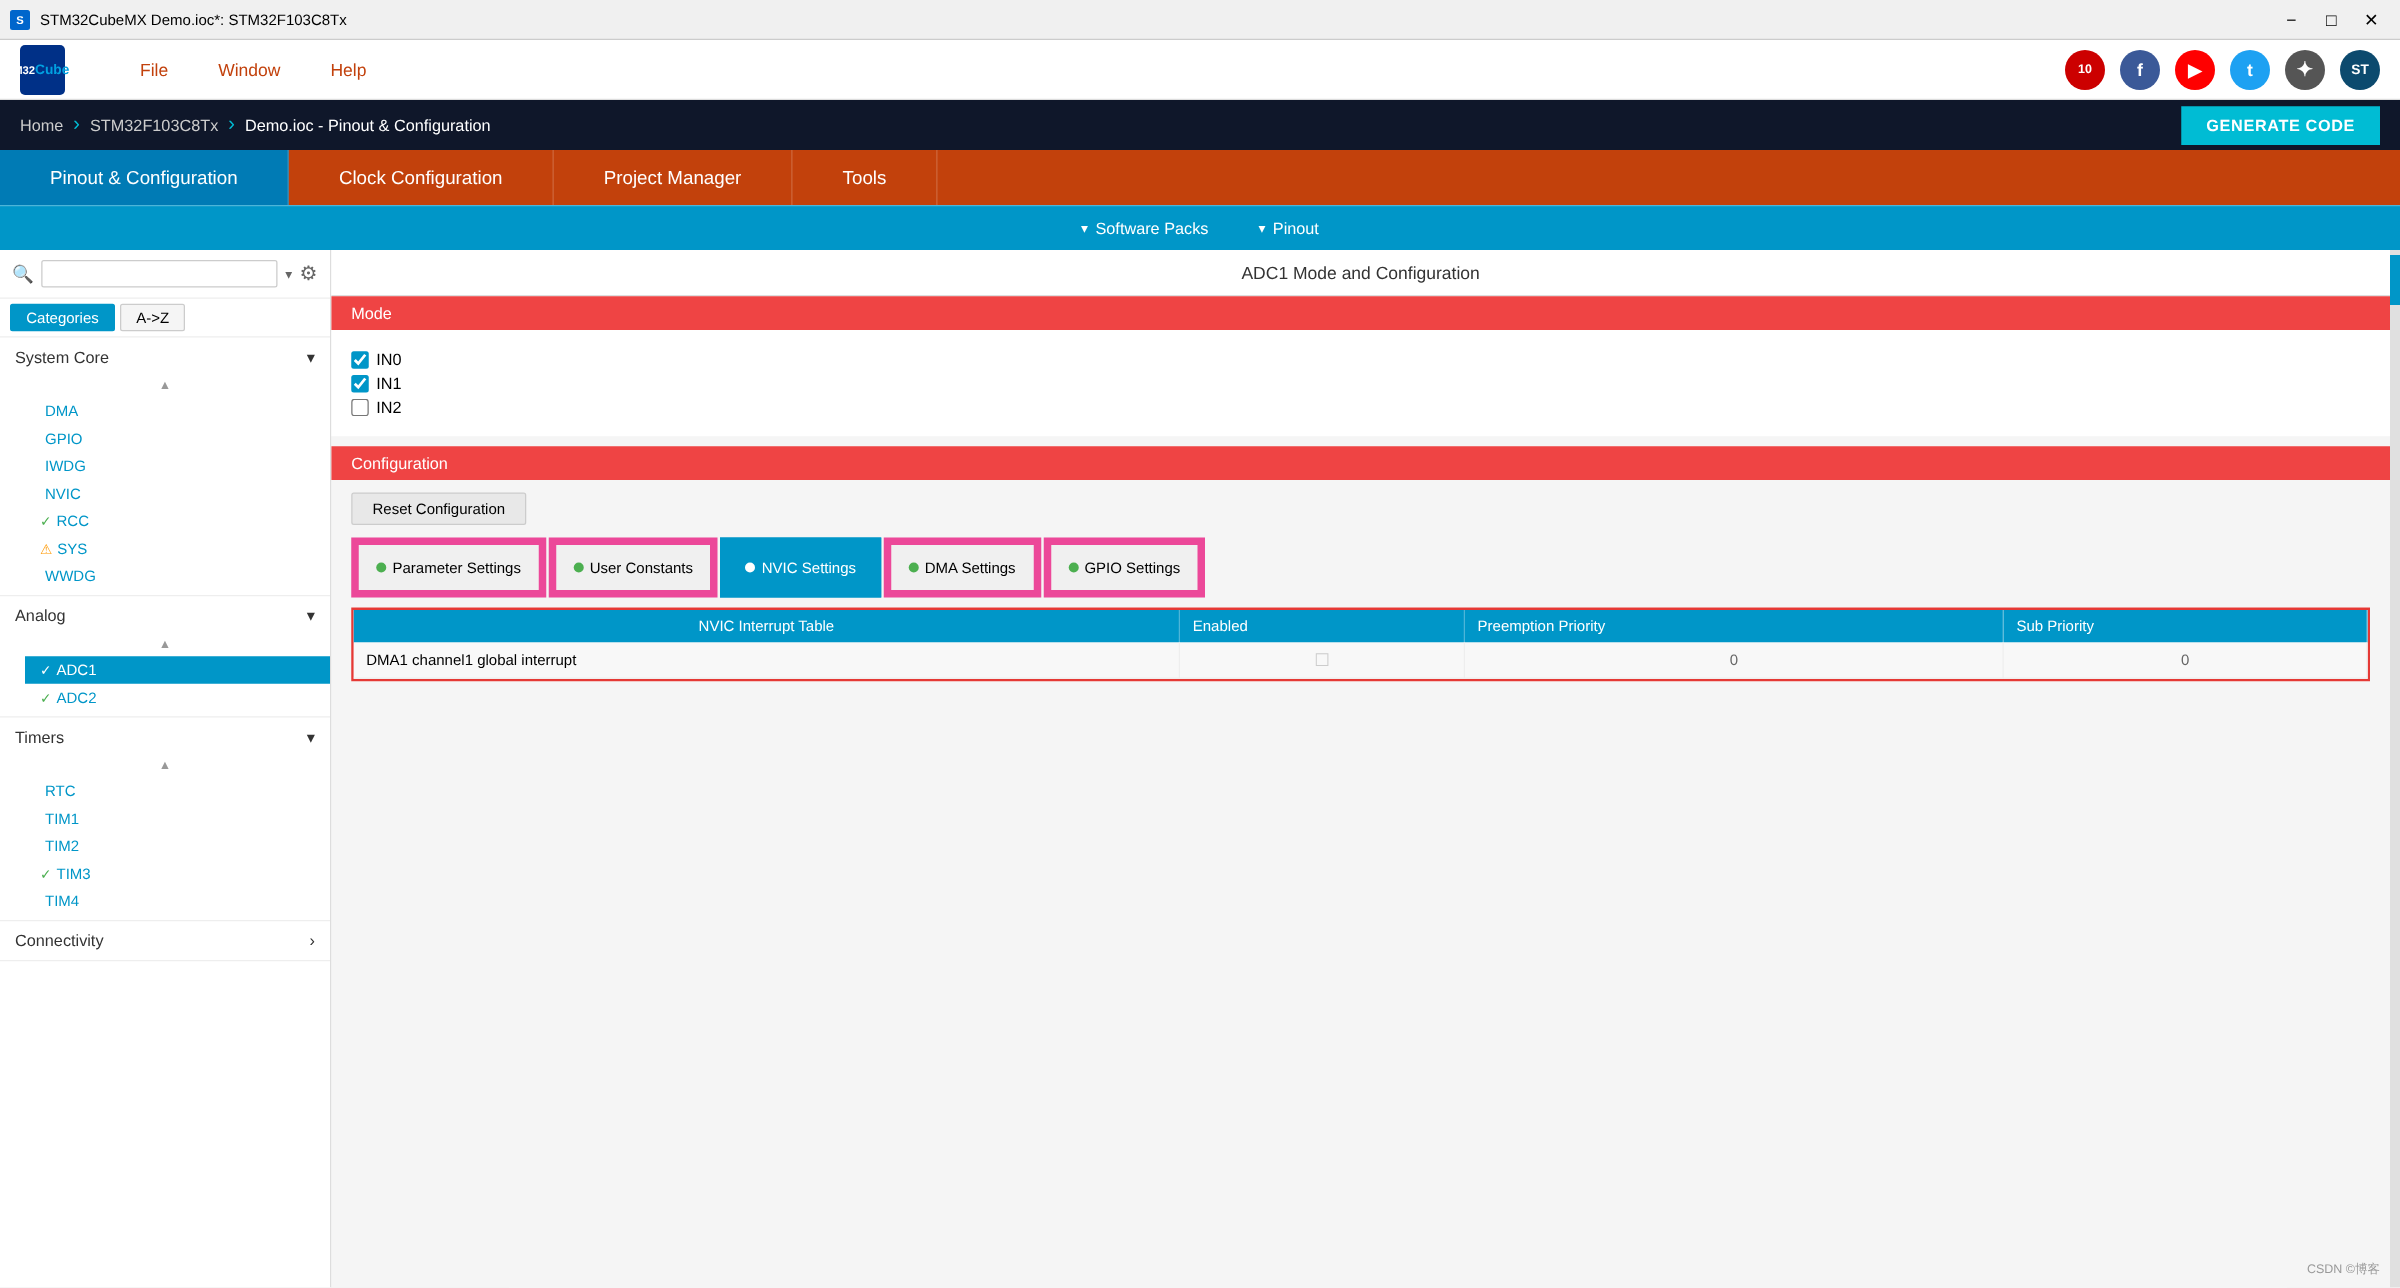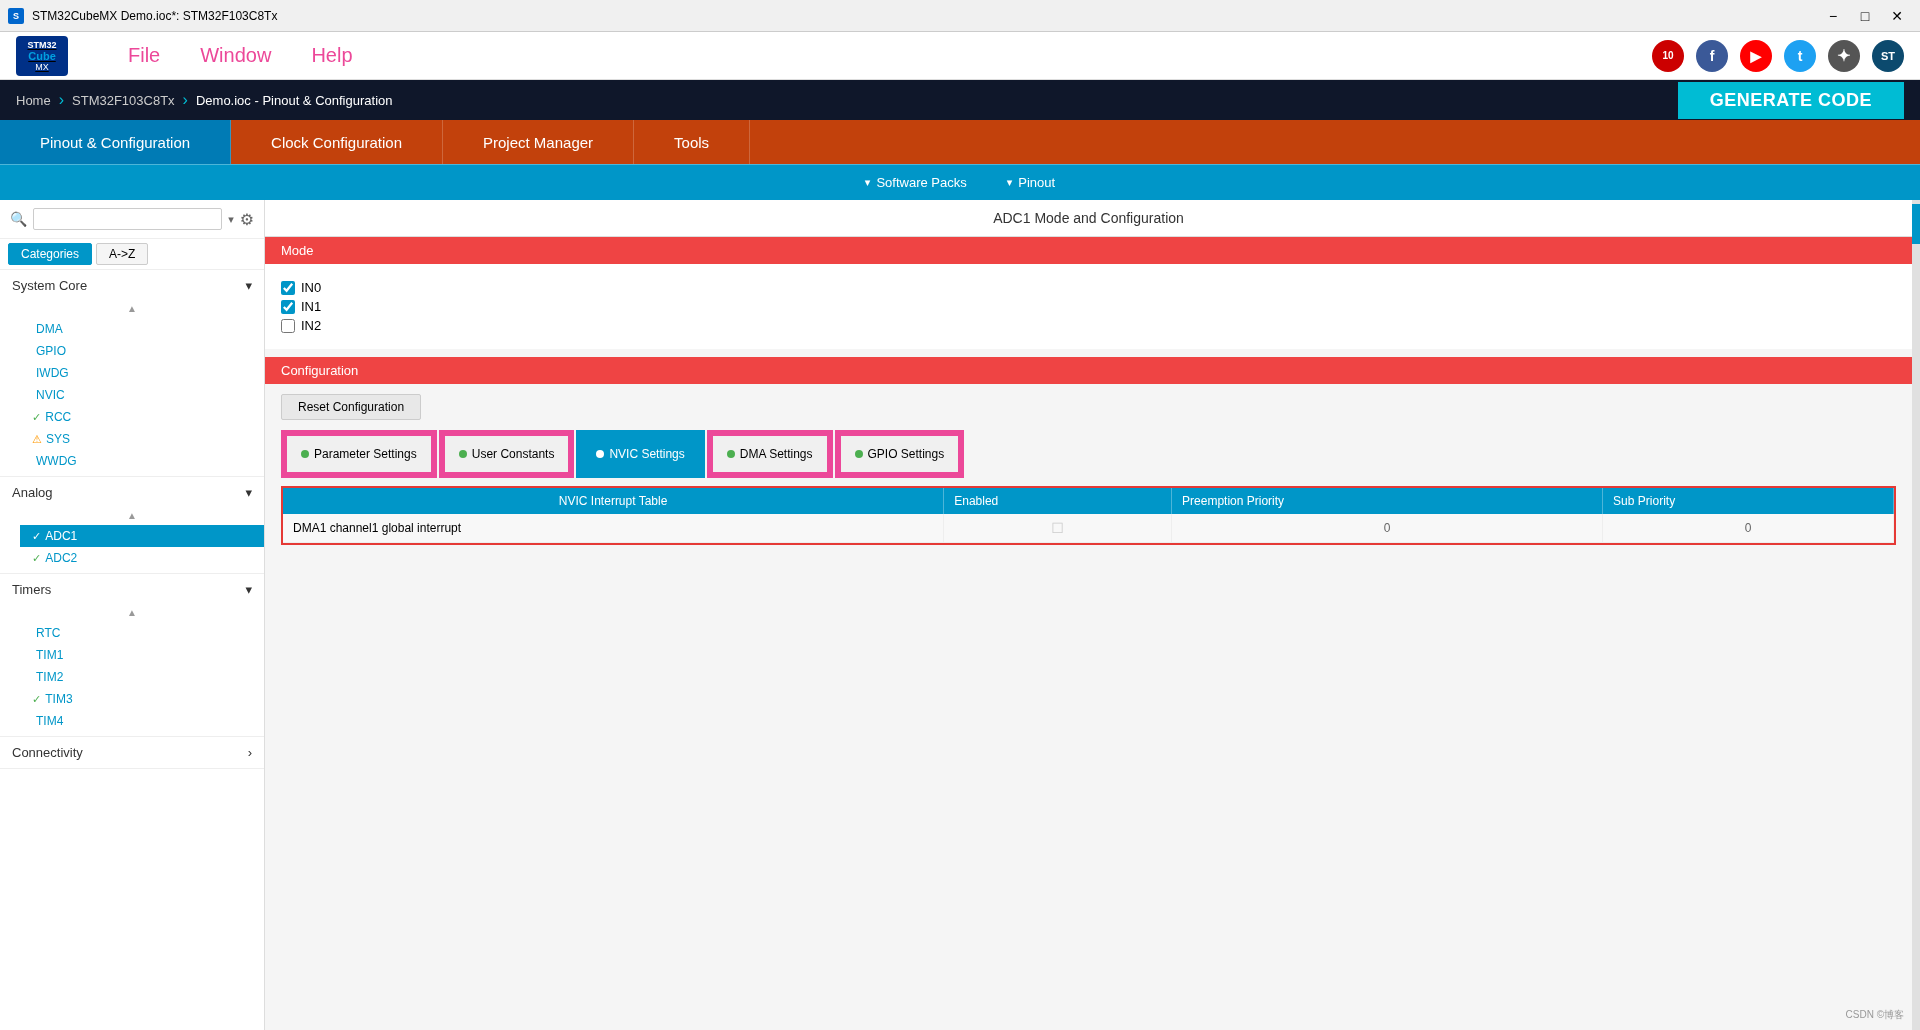--- a/index.html
+++ b/index.html
@@ -24,25 +24,25 @@
     .menu-bar {
       height: 48px;
       background: white;
       display: flex;
       align-items: center;
       padding: 0 16px;
       border-bottom: 1px solid #ddd;
       gap: 0;
     }
     .menu-logo { display: flex; align-items: center; margin-right: 40px; }
-    .logo-box { width: 52px; height: 40px; background: #003087; border-radius: 4px; display: flex; flex-direction: column; align-items: center; justify-content: center; text-decoration: underline; }
+    .logo-box { width: 36px; height: 40px; background: #003087; border-radius: 4px; display: flex; flex-direction: row; align-items: center; justify-content: center; }
     .logo-stm { color: white; font-size: 9px; font-weight: bold; }
     .logo-cube { color: #00a0e0; font-size: 11px; font-weight: bold; }
     .logo-mx { color: white; font-size: 9px; }
-    .menu-item { padding: 0 20px; height: 38px; display: flex; align-items: center; cursor: pointer; font-size: 20px; color: #ec4899; }
+    .menu-item { padding: 0 20px; height: 38px; display: flex; align-items: center; cursor: pointer; font-size: 14px; color: #c2410c; }
     .menu-spacer { flex: 1; }
     .social-icons { display: flex; align-items: center; gap: 12px; }
     .social-icon { width: 32px; height: 32px; border-radius: 50%; display: flex; align-items: center; justify-content: center; font-size: 14px; font-weight: bold; cursor: pointer; }
     .icon-10 { background: #cc0000; color: white; font-size: 10px; }
     .icon-fb { background: #3b5998; color: white; }
     .icon-yt { background: #ff0000; color: white; }
     .icon-tw { background: #1da1f2; color: white; }
     .icon-net { background: #555; color: white; font-size: 16px; }
     .icon-st { background: #0c4a6e; color: white; font-size: 11px; font-weight: bold; }
 
@@ -56,22 +56,22 @@
       gap: 0;
     }
     .breadcrumb-item { color: #ccc; font-size: 13px; display: flex; align-items: center; }
     .breadcrumb-item.active { color: white; font-weight: 500; }
     .breadcrumb-sep { color: #00bcd4; margin: 0 8px; font-size: 16px; }
     .breadcrumb-spacer { flex: 1; }
     .generate-btn {
       background: #00bcd4;
       color: white;
       border: none;
-      padding: 8px 32px;
-      font-size: 18px;
+      padding: 8px 20px;
+      font-size: 13px;
       font-weight: bold;
       cursor: pointer;
       letter-spacing: 0.5px;
       text-align: center;
     }
 
     
     .main-tabs {
       height: 44px;
       background: #c2410c;

